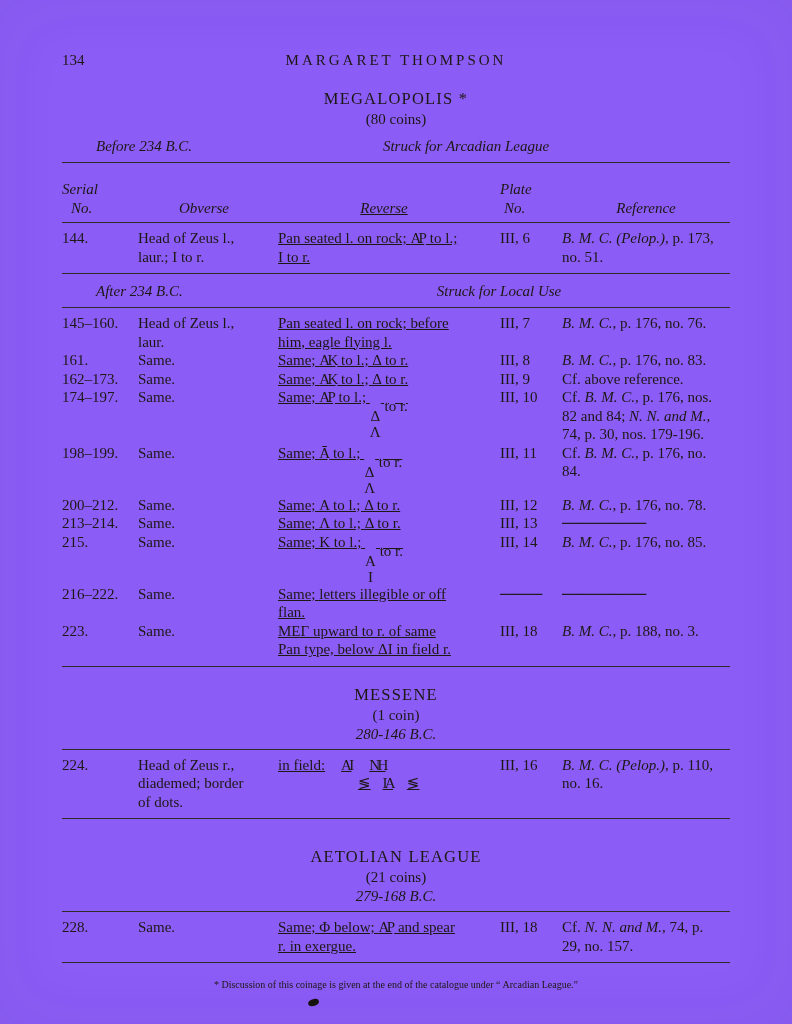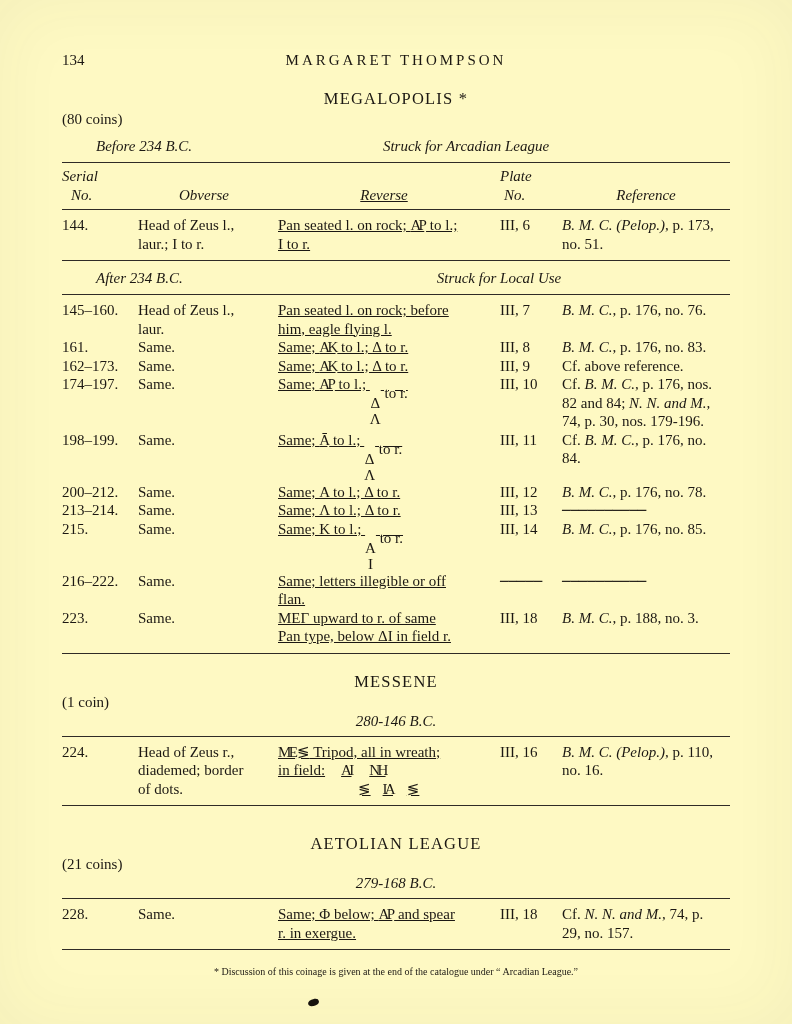--- a/index.html
+++ b/index.html
@@ -1,36 +1,36 @@
 <!DOCTYPE html>
 <html><head>
 <meta charset="utf-8">
 <style>
   html,body{margin:0;padding:0;background:#e9e6e0;}
   .page{
     width:792px;height:1024px;box-sizing:border-box;position:relative;
-    background:#fef9c3;color:#1c1813;overflow:hidden;
+    background:#8b5cf6;color:#1c1813;overflow:hidden;
     padding:50px 62px 0 62px;
     font-family:"Liberation Serif","DejaVu Serif",serif;
     box-shadow:inset 0 0 70px rgba(60,50,30,0.05);
   }
   .running{position:relative;height:20px;margin-bottom:19px;font-size:15px;line-height:20px;}
   .pageno{position:absolute;left:0;top:0;}
   .rhead{display:block;text-align:center;letter-spacing:3px;}
   .title{margin:0;text-align:center;font-size:16.5px;font-weight:normal;letter-spacing:1.2px;line-height:20px;}
-  .subtitle{font-size:15px;line-height:19px;margin-top:1px;}
+  .subtitle{text-align:center;font-size:15px;line-height:19px;margin-top:1px;}
   .dates{text-align:center;font-size:15px;line-height:19px;font-style:italic;}
   .sec-line{position:relative;height:21px;font-size:15px;}
   .sec-left{position:absolute;left:34px;font-style:italic;}
   .sec-right{position:absolute;transform:translateX(-50%);font-style:italic;white-space:nowrap;}
   .pos1{left:404px;} .pos2{left:437px;}
   .rule{border-top:1.5px solid #2f2b26;height:0;}
   .mt3{margin-top:3px}.mt5{margin-top:5px}.mt9{margin-top:9px}.mt16{margin-top:28px}.mt18{margin-top:18px}
   .trow{display:grid;grid-template-columns:76px 140px 222px 62px 168px;align-items:start;}
-  .thead{align-items:end;padding:4px 0 5px;font-style:italic;}
+  .thead{align-items:end;padding:4px 0 5px;font-style:italic;margin-top:13px;}
   .thead .cell{white-space:normal;}
   .tb{padding:6px 0 7px;}
   .cell{font-size:15px;line-height:18.5px;white-space:pre-wrap;}
   .c-obv{padding-right:8px;}
   .c-rev{padding-right:10px;text-decoration:underline;}
   .center{text-align:center;}
   .ind{padding-left:9px;}
   .ind2{padding-left:4px;}
   .it{font-style:italic;}
   .mg{letter-spacing:-0.18em;margin-right:0.12em;}
@@ -185,21 +185,21 @@
     <h2 class="title">MESSENE</h2>
     <div class="subtitle">(1 coin)</div>
     <div class="dates">280-146 B.C.</div>
     <div class="rule mt5"></div>
     <div class="tb">
       <div class="trow">
         <div class="cell">224.</div>
         <div class="cell c-obv">Head of Zeus r.,
 diademed; border
 of dots.</div>
-        <div class="cell c-rev"><div class="rl"><span class="mg">ΜΕ</span><span>≶</span><span> Tripod, all in wreath;</span></div><div class="rl"><span>in field:</span><span class="mg gap16">ΑΙ</span><span class="mg gap16">ΝΗ</span></div><div class="rl indent80"><span>≶</span><span class="mg gap12">ΙΑ</span><span class="gap12">≶</span></div></div>
+        <div class="cell c-rev"><div class="rl"><span>in field:</span><span class="mg gap16">ΑΙ</span><span class="mg gap16">ΝΗ</span></div><div class="rl indent80"><span>≶</span><span class="mg gap12">ΙΑ</span><span class="gap12">≶</span></div></div>
         <div class="cell">III, 16</div>
         <div class="cell"><span class="it">B. M. C. (Pelop.)</span><span>, p. 110,
 no. 16.</span></div>
       </div>
     </div>
     <div class="rule"></div>
   </section>
 
   <section class="mt16">
     <h2 class="title">AETOLIAN LEAGUE</h2>

